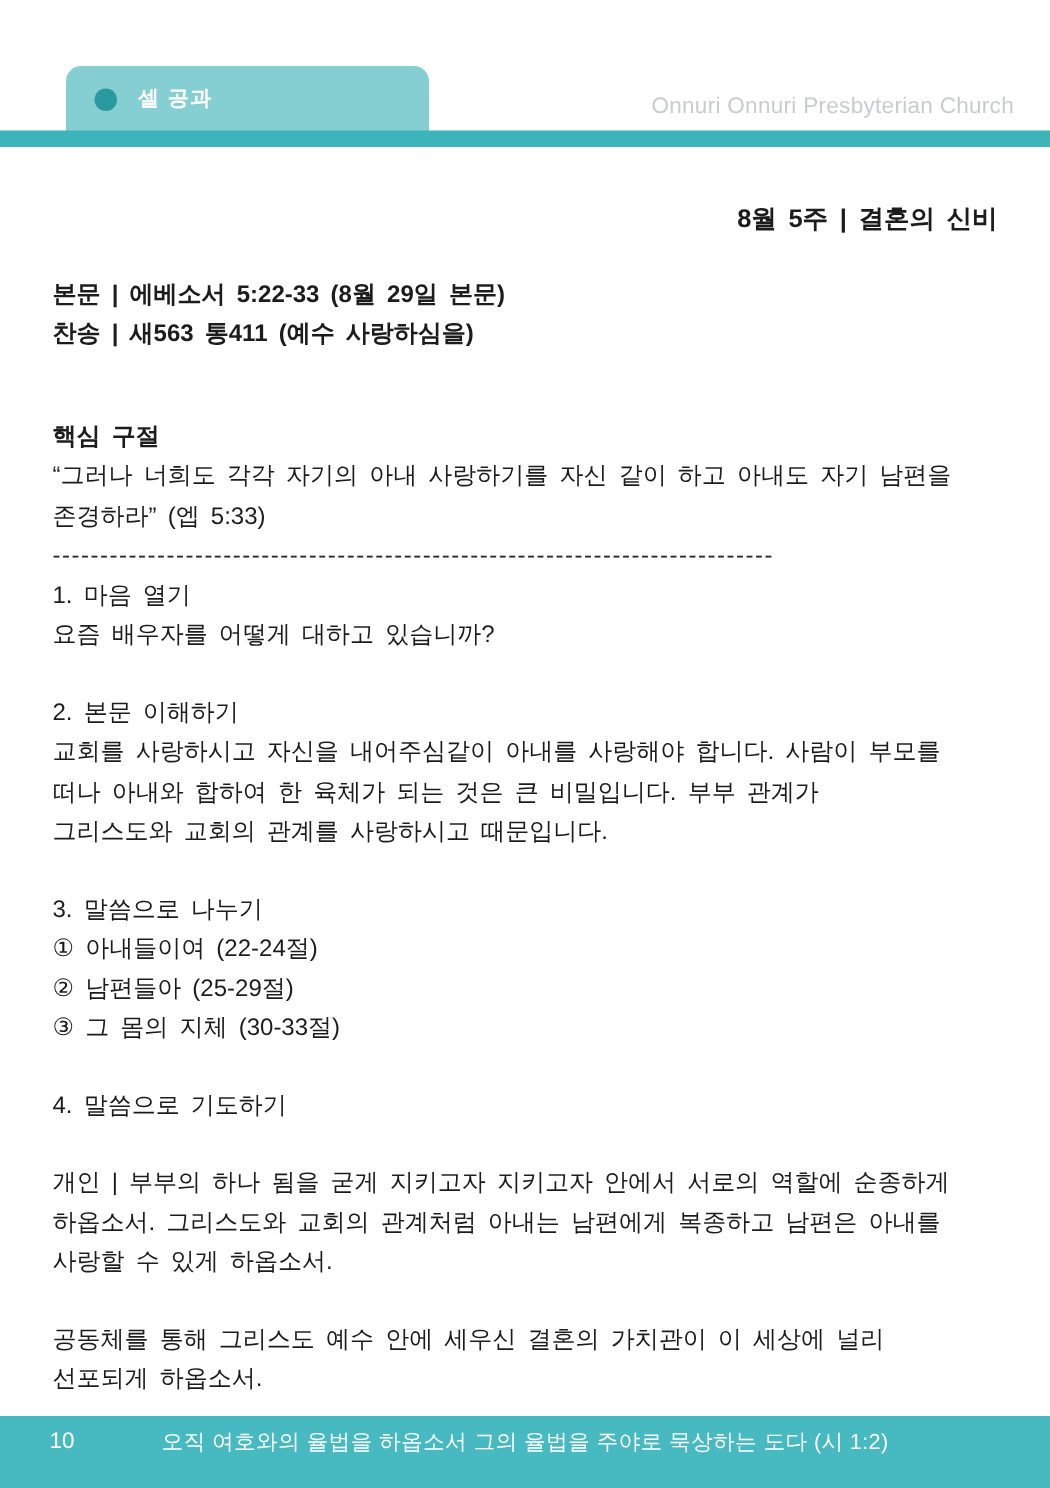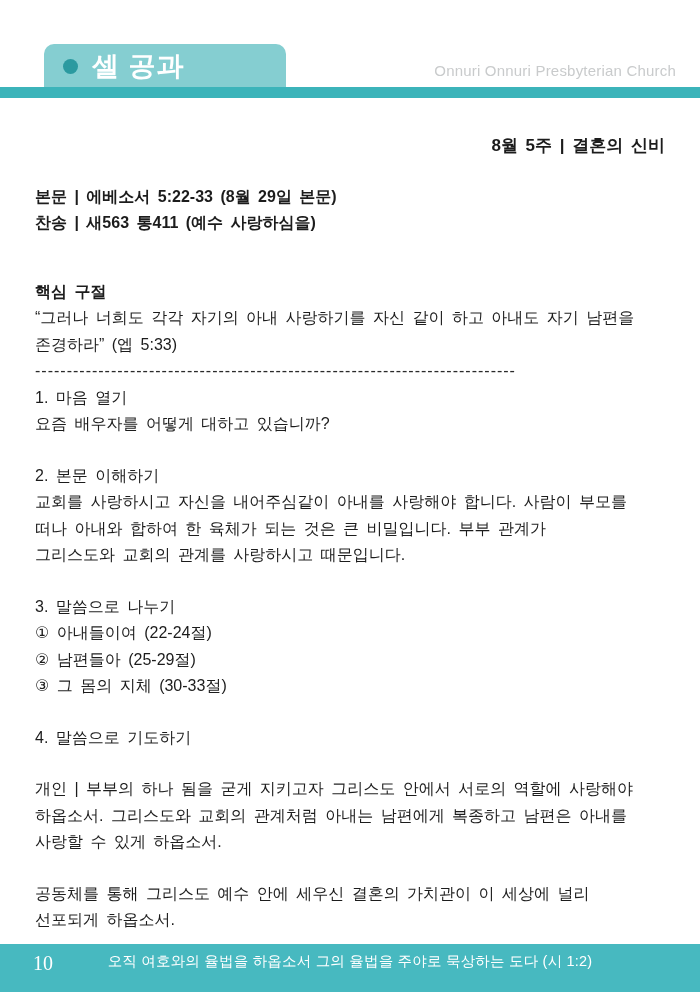--- a/index.html
+++ b/index.html
@@ -30,21 +30,21 @@
   .bullet-dot {
     width: 15px;
     height: 15px;
     border-radius: 50%;
     background: #2b9aa0;
     margin-left: 19px;
     flex: 0 0 auto;
   }
   .tab-label {
     color: #ffffff;
-    font-size: 27px;
+    font-size: 14px;
     font-weight: 600;
     margin-left: 14px;
     letter-spacing: 1px;
     white-space: nowrap;
   }
   .church-name {
     position: absolute;
     top: 62px;
     right: 24px;
     color: #c9cbcc;
@@ -99,22 +99,21 @@
     bottom: 0;
     width: 700px;
     height: 48px;
     background: #47b9c0;
     color: #ffffff;
   }
   .page-number {
     position: absolute;
     left: 33px;
     top: 8px;
-    font-size: 20px;
-    font-family: Liberation Serif, serif;
+    font-size: 15px;
   }
   .footer-verse {
     position: absolute;
     left: 0;
     right: 0;
     top: 8px;
     text-align: center;
     font-size: 14.5px;
     letter-spacing: 0.2px;
   }
@@ -163,21 +162,21 @@
     <div class="sec-3">
       <div>3. 말씀으로 나누기</div>
       <div>① 아내들이여 (22-24절)</div>
       <div>② 남편들아 (25-29절)</div>
       <div>③ 그 몸의 지체 (30-33절)</div>
     </div>
 
     <div class="sec-4">
       <div>4. 말씀으로 기도하기</div>
       <div class="para-gap">
-        <div>개인 | 부부의 하나 됨을 굳게 지키고자 그리스도 안에서 서로의 역할에 사랑해야</div>
+        <div>개인 | 부부의 하나 됨을 굳게 지키고자 지키고자 안에서 서로의 역할에 순종하게</div>
         <div>하옵소서. 그리스도와 교회의 관계처럼 아내는 남편에게 복종하고 남편은 아내를</div>
         <div>사랑할 수 있게 하옵소서.</div>
       </div>
       <div class="para-gap">
         <div>공동체를 통해 그리스도 예수 안에 세우신 결혼의 가치관이 이 세상에 널리</div>
         <div>선포되게 하옵소서.</div>
       </div>
     </div>
 
   </div>

